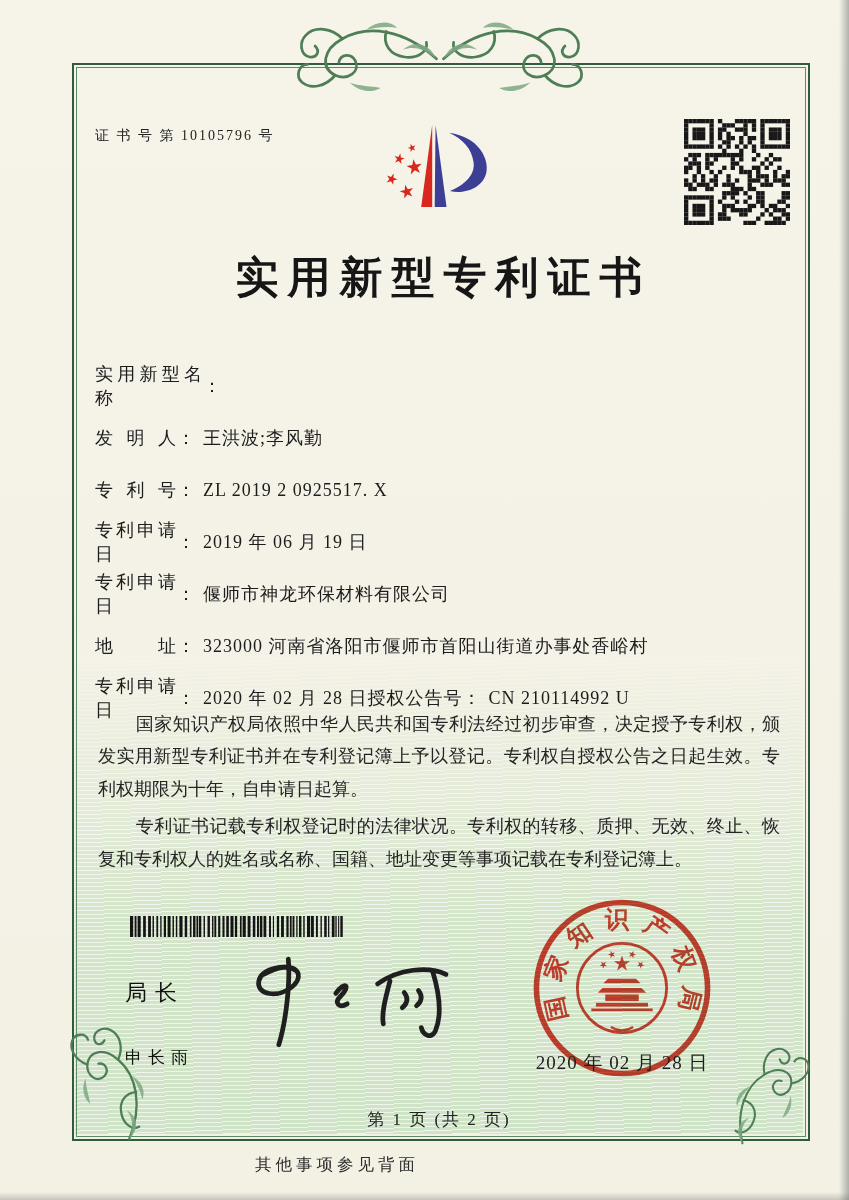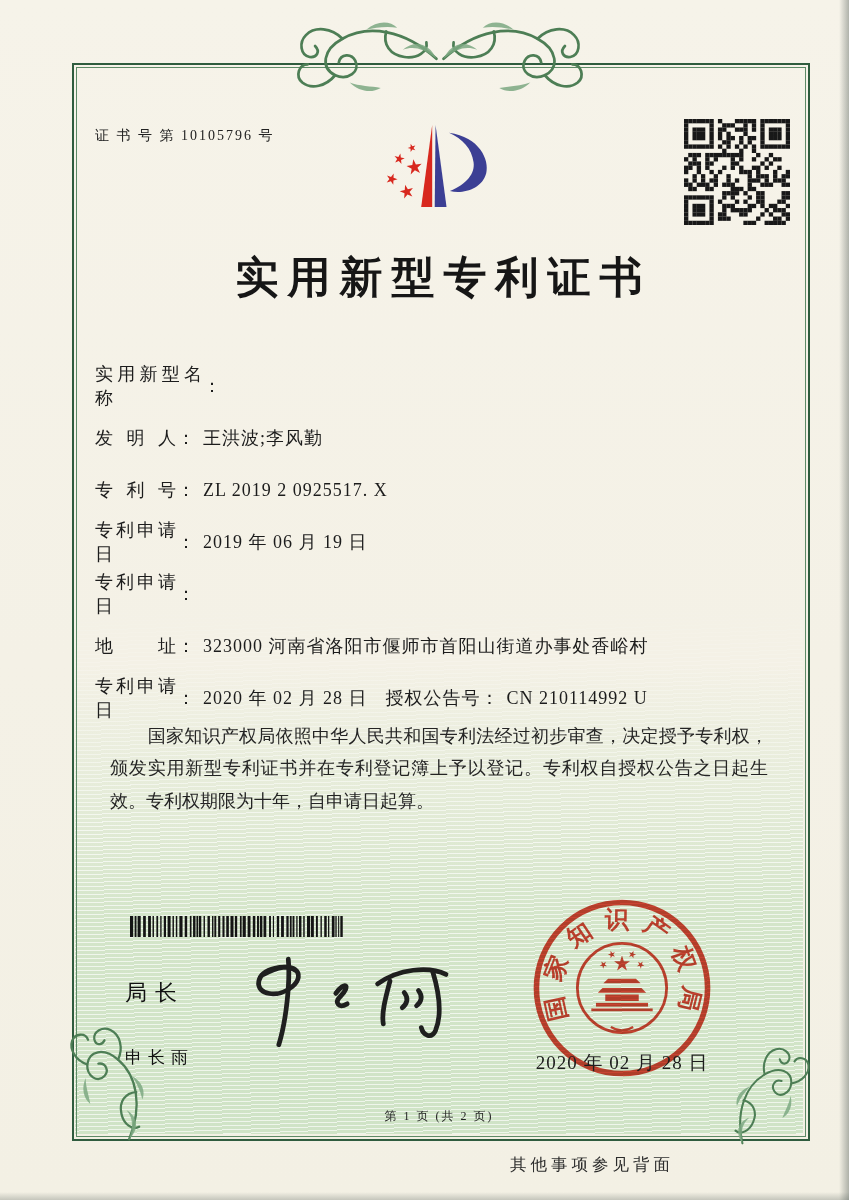--- a/index.html
+++ b/index.html
@@ -39,41 +39,41 @@
   .qr { position:absolute; left:684px; top:119px; width:106px; height:106px; }
 
   .title { position:absolute; left:72px; top:249px; width:734px; text-align:center;
     font-size:43px; font-weight:600; letter-spacing:9px; text-indent:9px; color:#161616; }
 
   .fields { position:absolute; left:95px; top:360px; width:700px; }
   .frow { display:flex; align-items:center; height:52px; font-size:18px; letter-spacing:1px; }
   .flabel { display:inline-block; width:82px; text-align:justify; text-align-last:justify; }
   .flabel.w6 { width:108px; }
   .fcolon { display:inline-block; margin-right:7px; }
-  .grant-no { margin-left:18px; display:inline-flex; align-items:baseline; }
+  .grant-no { display:inline-flex; align-items:baseline; }
   .grant-no .flabel { text-align-last:auto; width:auto; letter-spacing:1px; }
 
   .paragraphs { position:absolute; left:93px; top:703px; width:692px;
     font-size:18px; line-height:1.8; text-align:justify; color:#242424; }
-  .paragraphs p { margin:17px; text-indent:2.1em; }
+  .paragraphs p { margin:5px; text-indent:2.1em; }
 
   .barcode { position:absolute; left:130px; top:916px; width:215px; height:21px; }
 
   .signer-title { position:absolute; left:125px; top:978px; font-size:22px; letter-spacing:8px; color:#111; }
   .signer-name  { position:absolute; left:125px; top:1046px; font-size:17px; letter-spacing:6px; color:#111; }
   .signature { position:absolute; left:237px; top:950px; width:228px; height:102px; }
 
   .seal { position:absolute; left:529px; top:895px; width:186px; height:186px;
     mix-blend-mode:multiply; opacity:.95; }
   .seal-date { position:absolute; left:519px; top:1050px; width:206px; text-align:center;
     font-size:19px; letter-spacing:1px; color:#1e1e1e; }
 
   .page-indicator { position:absolute; left:72px; top:1108px; width:734px; text-align:center;
-    font-size:12px; letter-spacing:2px; color:#222; }
-  .back-note { position:absolute; left:0; top:1154px; width:674px; text-align:right;
+    font-size:17px; letter-spacing:2px; color:#222; }
+  .back-note { position:absolute; left:0; top:1154px; width:674px; text-align:center;
     font-size:16.5px; letter-spacing:4px; color:#2b2b2b; }
 </style>
 </head>
 <body>
 
 <div class="page">
 
   <svg width="0" height="0" style="position:absolute">
     <defs>
       <path id="star" d="M0,-1 L0.224,-0.309 L0.951,-0.309 L0.363,0.118 L0.588,0.809 L0,0.382 L-0.588,0.809 L-0.363,0.118 L-0.951,-0.309 L-0.224,-0.309 Z"></path>
@@ -452,40 +452,42 @@
       <span class="fvalue">ZL 2019 2 0925517. X</span>
     </div>
     <div class="frow">
       <span class="flabel">专利申请日</span>
         <span class="fcolon">：</span>
       <span class="fvalue">2019 年 06 月 19 日</span>
     </div>
     <div class="frow">
       <span class="flabel">专利申请日</span>
         <span class="fcolon">：</span>
+      <span class="fvalue">偃师市神龙环保材料有限公司</span>
     </div>
     <div class="frow">
       <span class="flabel">地址</span>
         <span class="fcolon">：</span>
       <span class="fvalue">323000 河南省洛阳市偃师市首阳山街道办事处香峪村</span>
     </div>
     <div class="frow">
       <span class="flabel">专利申请日</span>
         <span class="fcolon">：</span>
       <span class="fvalue">2020 年 02 月 28 日</span>
       <span class="grant-no">
         <span class="flabel">授权公告号</span>
           <span class="fcolon">：</span>
         <span class="fvalue">CN 210114992 U</span>
       </span>
     </div>
   </div>
 
   <div class="paragraphs">
     <p>国家知识产权局依照中华人民共和国专利法经过初步审查，决定授予专利权，颁发实用新型专利证书并在专利登记簿上予以登记。专利权自授权公告之日起生效。专利权期限为十年，自申请日起算。</p>
+    <p>专利证书记载专利权登记时的法律状况。专利权的转移、质押、无效、终止、恢复和专利权人的姓名或名称、国籍、地址变更等事项记载在专利登记簿上。</p>
   </div>
 
   <svg class="barcode" id="bcsvg" viewBox="0 0 215 21" preserveAspectRatio="none">
       <rect x="0" y="0" width="3.1916239496281484" height="21" fill="#141414"></rect>
       <rect x="4.612380174879162" y="0" width="1.885574621467653" height="21" fill="#141414"></rect>
       <rect x="7.594034927335583" y="0" width="3.107156032280603" height="21" fill="#141414"></rect>
       <rect x="13.126196182205433" y="0" width="2.700315494230164" height="21" fill="#141414"></rect>
       <rect x="18.10370926200585" y="0" width="2.811223633406322" height="21" fill="#141414"></rect>
       <rect x="22.521088722963395" y="0" width="1.4411356038605494" height="21" fill="#141414"></rect>
       <rect x="26.38255665054664" y="0" width="1.7432740655463534" height="21" fill="#141414"></rect>

